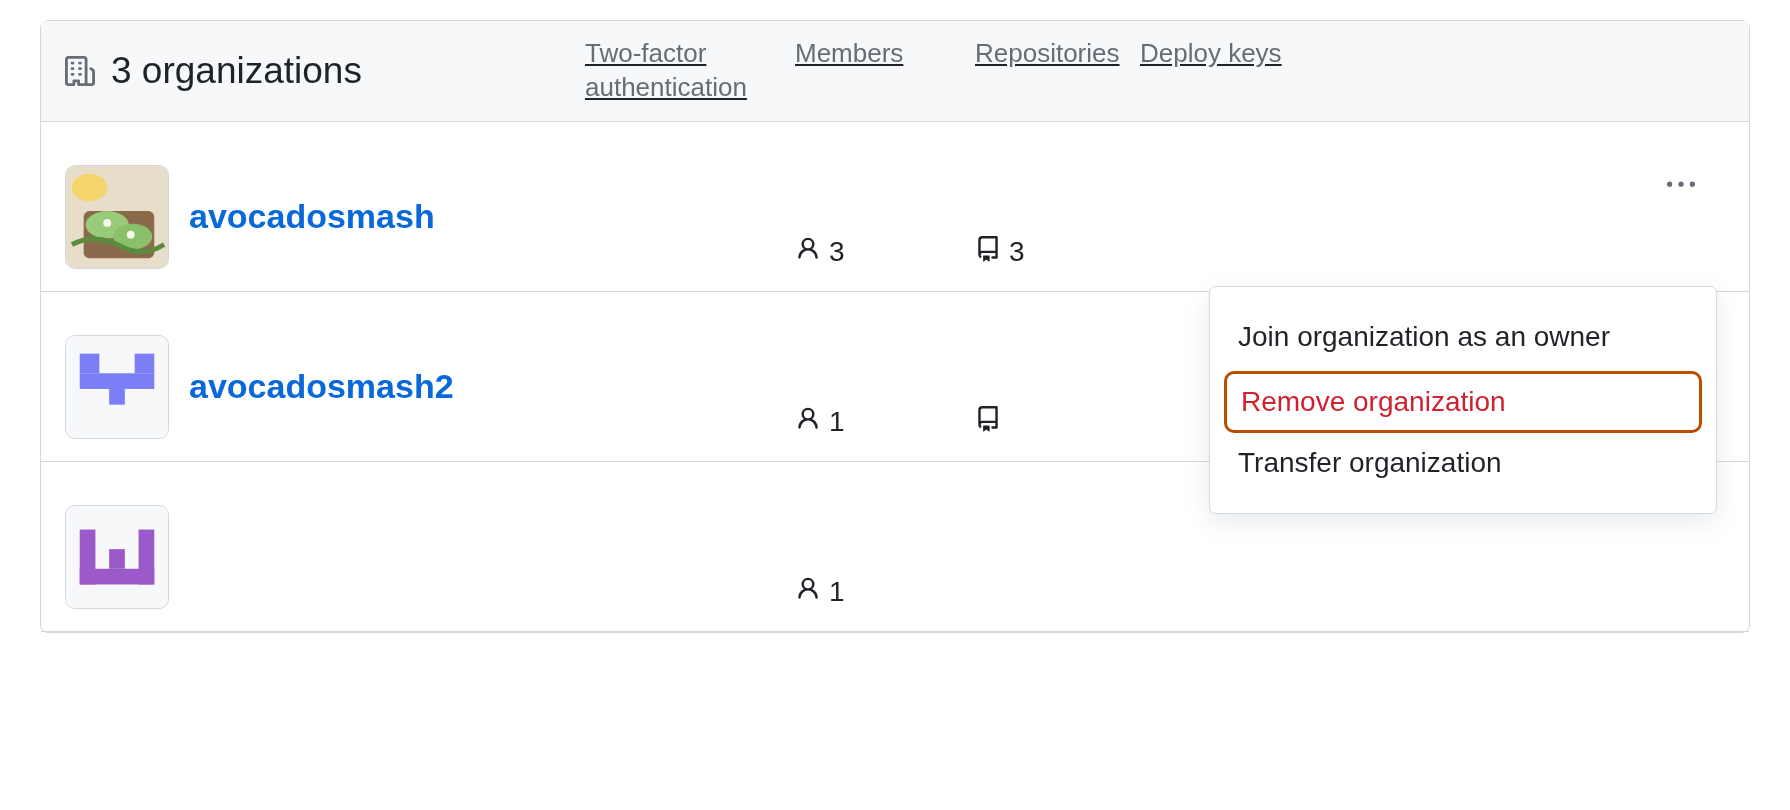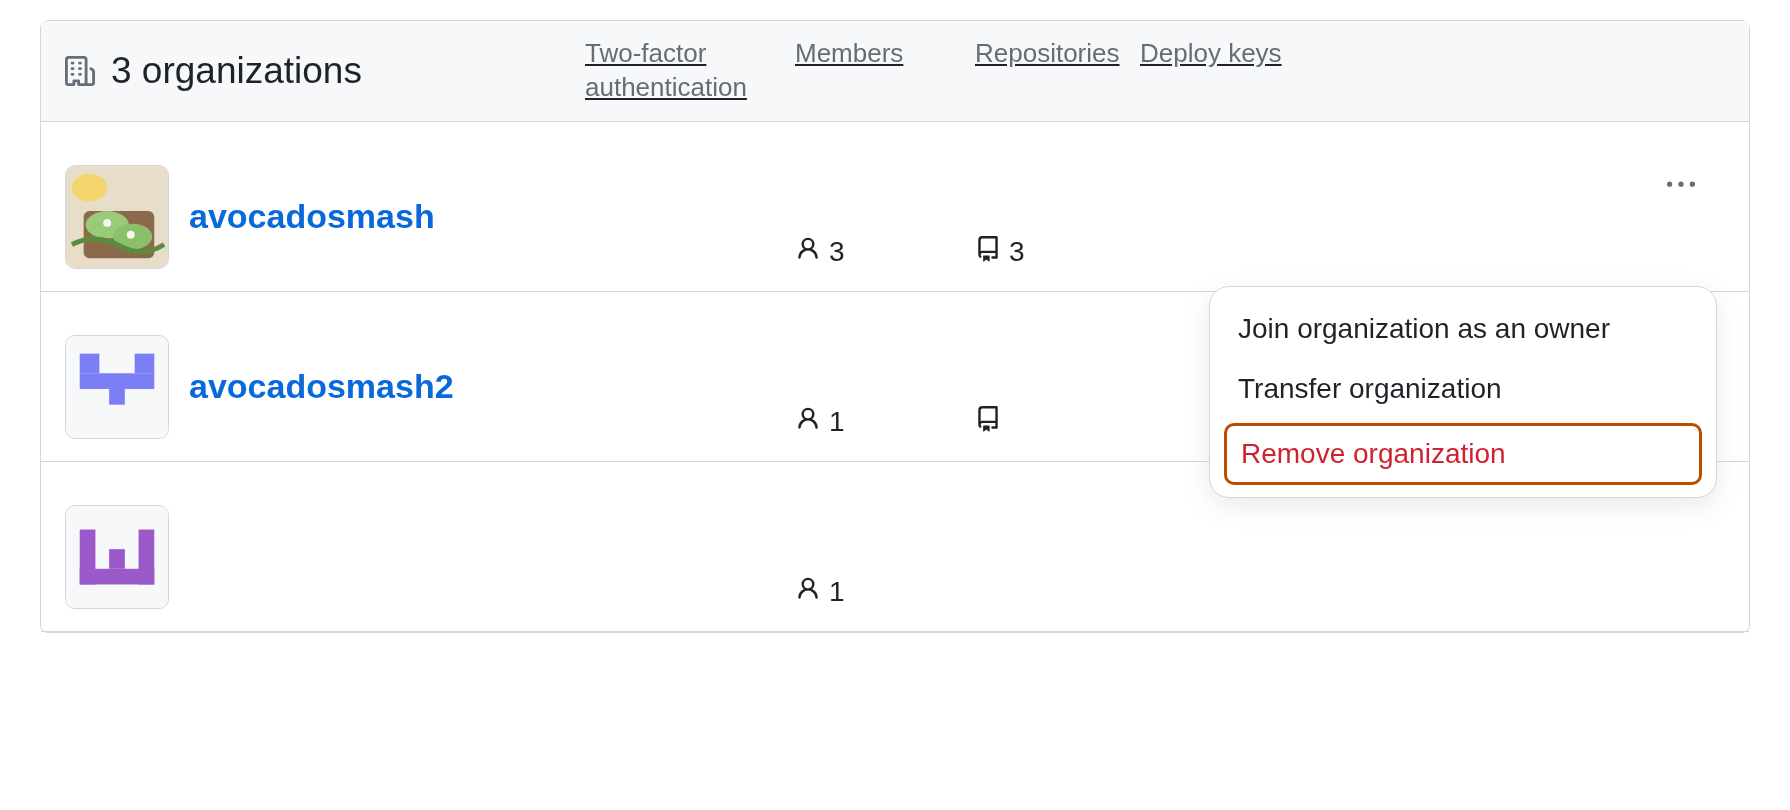--- a/index.html
+++ b/index.html
@@ -113,23 +113,23 @@
     color: #656d76;
   }
   .kebab svg { display: block; }
   .dropdown {
     position: absolute;
     top: 265px;
     right: 32px;
     width: 508px;
     background: #ffffff;
     border: 1px solid #d0d7de;
-    border-radius: 20px;
+    border-radius: 7px;
     box-shadow: 0 8px 24px rgba(140,149,159,0.2);
-    padding: 12px 0;
+    padding: 20px 0;
     z-index: 10;
   }
   .dropdown-item {
     padding: 14px 28px;
     font-size: 28px;
     color: #1f2328;
     cursor: pointer;
   }
   .dropdown-item.danger {
     color: #cf222e;
@@ -264,17 +264,17 @@
         </span>
         <span>1</span>
       </div>
       <div class="rcol repos"></div>
       <div class="rcol deploy"></div>
     </div>
   </div>
 
   <div class="dropdown">
     <div class="dropdown-item">Join organization as an owner</div>
+    <div class="dropdown-item danger">Remove organization</div>
     <div class="dropdown-item">Transfer organization</div>
-    <div class="dropdown-item danger">Remove organization</div>
   </div>
 
 </div>
 
 </body></html>

